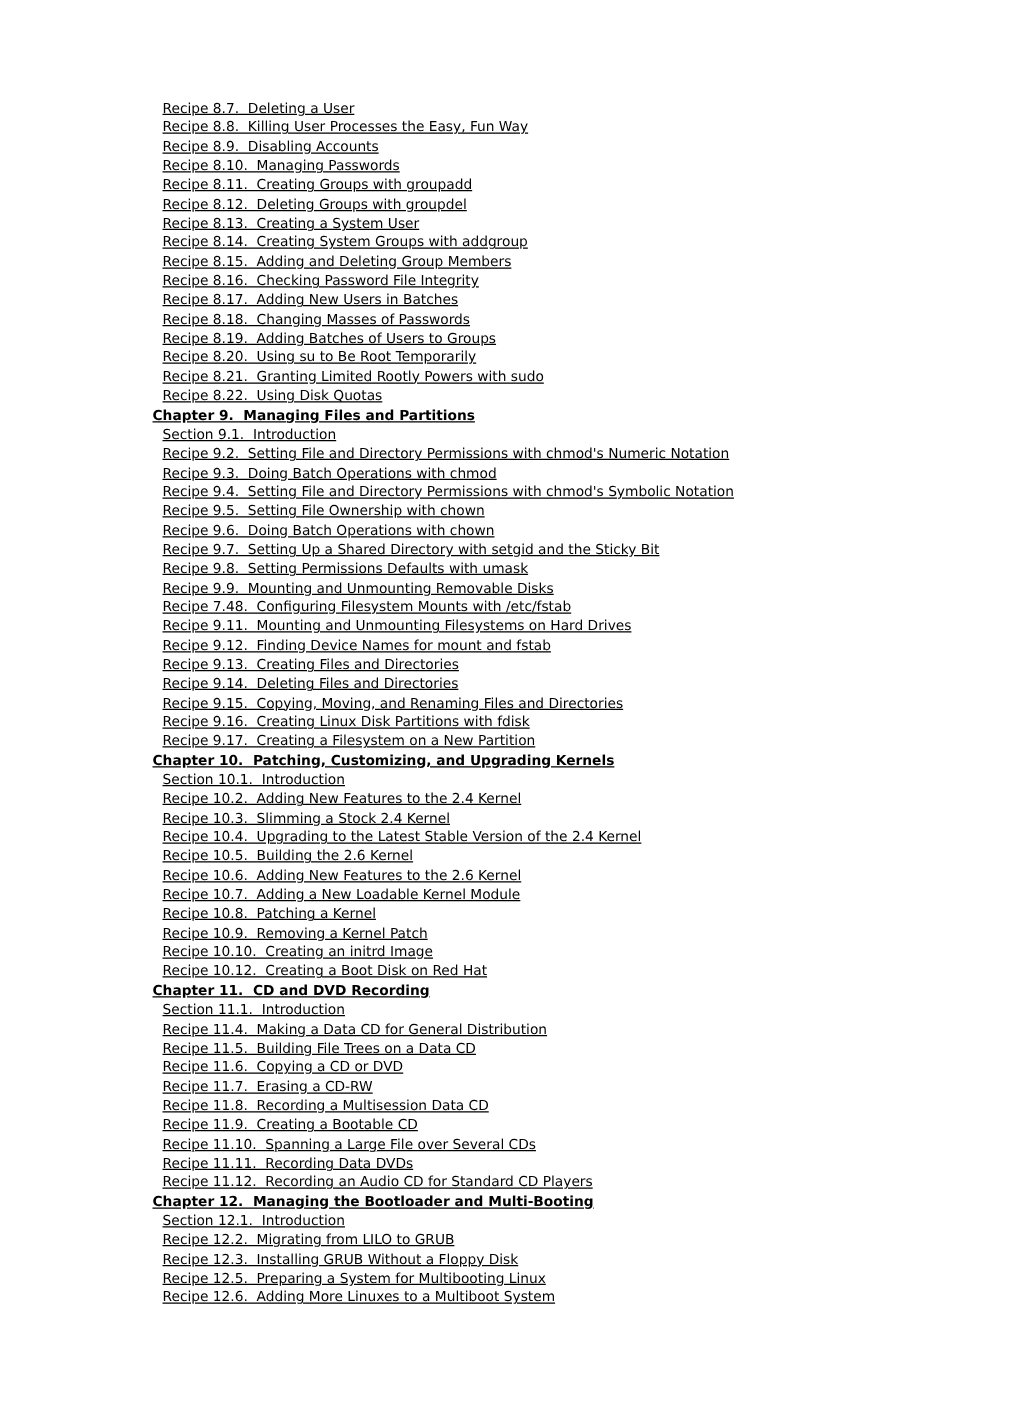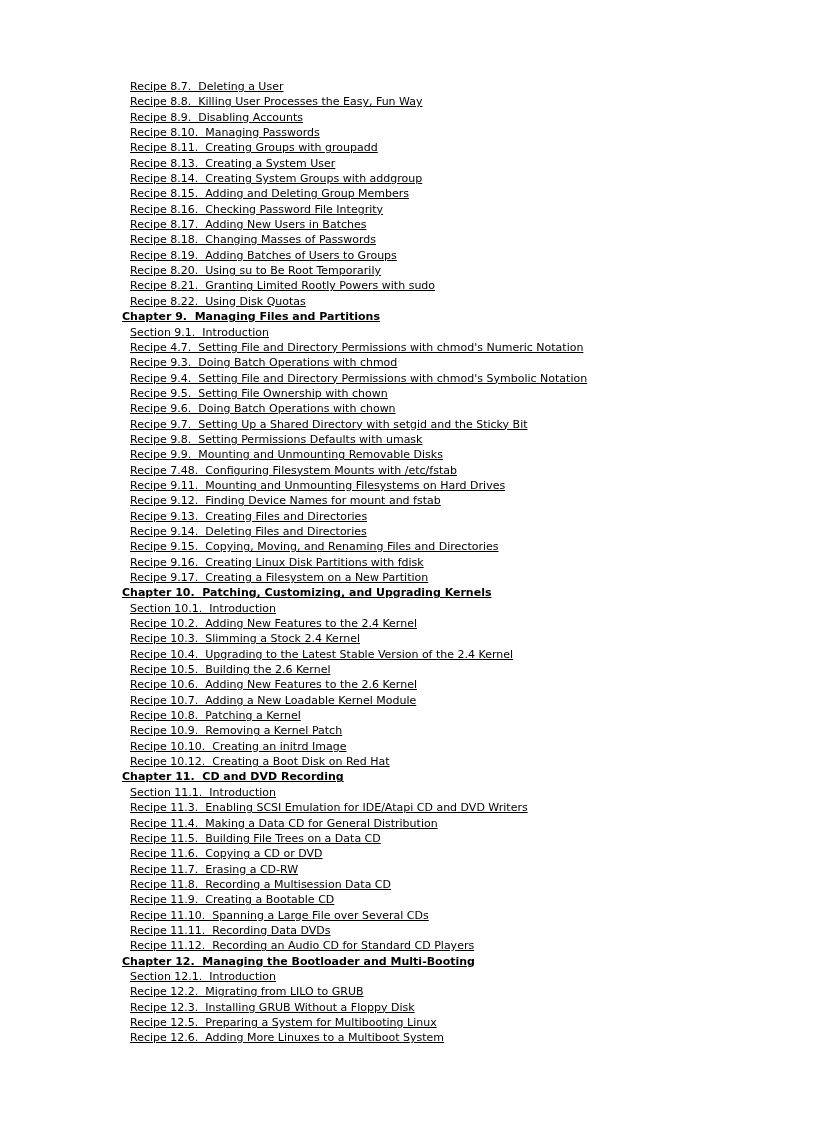--- a/index.html
+++ b/index.html
@@ -42,33 +42,34 @@
 </head>
 <body>
 
 <div class="page">
   <div>
       <div class="entry recipe">Recipe 8.7.  Deleting a User</div>
       <div class="entry recipe">Recipe 8.8.  Killing User Processes the Easy, Fun Way</div>
       <div class="entry recipe">Recipe 8.9.  Disabling Accounts</div>
       <div class="entry recipe">Recipe 8.10.  Managing Passwords</div>
       <div class="entry recipe">Recipe 8.11.  Creating Groups with groupadd</div>
+      <div class="entry recipe">Recipe 8.12.  Deleting Groups with groupdel</div>
       <div class="entry recipe">Recipe 8.13.  Creating a System User</div>
       <div class="entry recipe">Recipe 8.14.  Creating System Groups with addgroup</div>
       <div class="entry recipe">Recipe 8.15.  Adding and Deleting Group Members</div>
       <div class="entry recipe">Recipe 8.16.  Checking Password File Integrity</div>
       <div class="entry recipe">Recipe 8.17.  Adding New Users in Batches</div>
       <div class="entry recipe">Recipe 8.18.  Changing Masses of Passwords</div>
       <div class="entry recipe">Recipe 8.19.  Adding Batches of Users to Groups</div>
       <div class="entry recipe">Recipe 8.20.  Using su to Be Root Temporarily</div>
       <div class="entry recipe">Recipe 8.21.  Granting Limited Rootly Powers with sudo</div>
       <div class="entry recipe">Recipe 8.22.  Using Disk Quotas</div>
       <div class="entry chapter">Chapter 9.  Managing Files and Partitions</div>
       <div class="entry section">Section 9.1.  Introduction</div>
-      <div class="entry recipe">Recipe 4.7.  Setting File and Directory Permissions with chmod's Numeric Notation</div>
+      <div class="entry recipe">Recipe 9.2.  Setting File and Directory Permissions with chmod's Numeric Notation</div>
       <div class="entry recipe">Recipe 9.3.  Doing Batch Operations with chmod</div>
       <div class="entry recipe">Recipe 9.4.  Setting File and Directory Permissions with chmod's Symbolic Notation</div>
       <div class="entry recipe">Recipe 9.5.  Setting File Ownership with chown</div>
       <div class="entry recipe">Recipe 9.6.  Doing Batch Operations with chown</div>
       <div class="entry recipe">Recipe 9.7.  Setting Up a Shared Directory with setgid and the Sticky Bit</div>
       <div class="entry recipe">Recipe 9.8.  Setting Permissions Defaults with umask</div>
       <div class="entry recipe">Recipe 9.9.  Mounting and Unmounting Removable Disks</div>
       <div class="entry recipe">Recipe 7.48.  Configuring Filesystem Mounts with /etc/fstab</div>
       <div class="entry recipe">Recipe 9.11.  Mounting and Unmounting Filesystems on Hard Drives</div>
       <div class="entry recipe">Recipe 9.12.  Finding Device Names for mount and fstab</div>
@@ -84,21 +85,20 @@
       <div class="entry recipe">Recipe 10.4.  Upgrading to the Latest Stable Version of the 2.4 Kernel</div>
       <div class="entry recipe">Recipe 10.5.  Building the 2.6 Kernel</div>
       <div class="entry recipe">Recipe 10.6.  Adding New Features to the 2.6 Kernel</div>
       <div class="entry recipe">Recipe 10.7.  Adding a New Loadable Kernel Module</div>
       <div class="entry recipe">Recipe 10.8.  Patching a Kernel</div>
       <div class="entry recipe">Recipe 10.9.  Removing a Kernel Patch</div>
       <div class="entry recipe">Recipe 10.10.  Creating an initrd Image</div>
       <div class="entry recipe">Recipe 10.12.  Creating a Boot Disk on Red Hat</div>
       <div class="entry chapter">Chapter 11.  CD and DVD Recording</div>
       <div class="entry section">Section 11.1.  Introduction</div>
-      <div class="entry recipe">Recipe 11.3.  Enabling SCSI Emulation for IDE/Atapi CD and DVD Writers</div>
       <div class="entry recipe">Recipe 11.4.  Making a Data CD for General Distribution</div>
       <div class="entry recipe">Recipe 11.5.  Building File Trees on a Data CD</div>
       <div class="entry recipe">Recipe 11.6.  Copying a CD or DVD</div>
       <div class="entry recipe">Recipe 11.7.  Erasing a CD-RW</div>
       <div class="entry recipe">Recipe 11.8.  Recording a Multisession Data CD</div>
       <div class="entry recipe">Recipe 11.9.  Creating a Bootable CD</div>
       <div class="entry recipe">Recipe 11.10.  Spanning a Large File over Several CDs</div>
       <div class="entry recipe">Recipe 11.11.  Recording Data DVDs</div>
       <div class="entry recipe">Recipe 11.12.  Recording an Audio CD for Standard CD Players</div>
       <div class="entry chapter">Chapter 12.  Managing the Bootloader and Multi-Booting</div>

